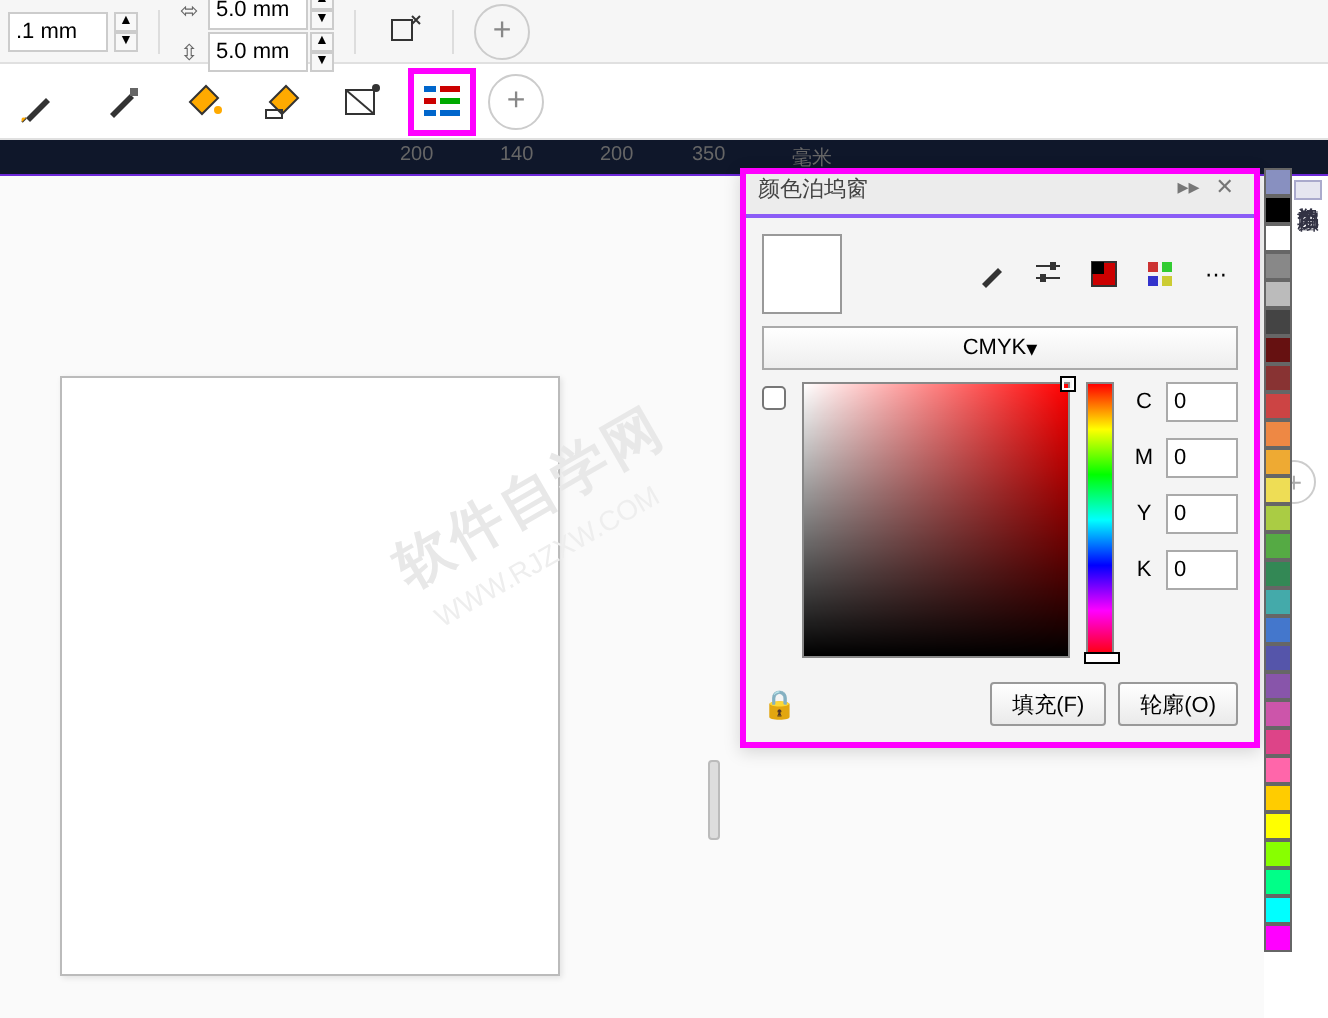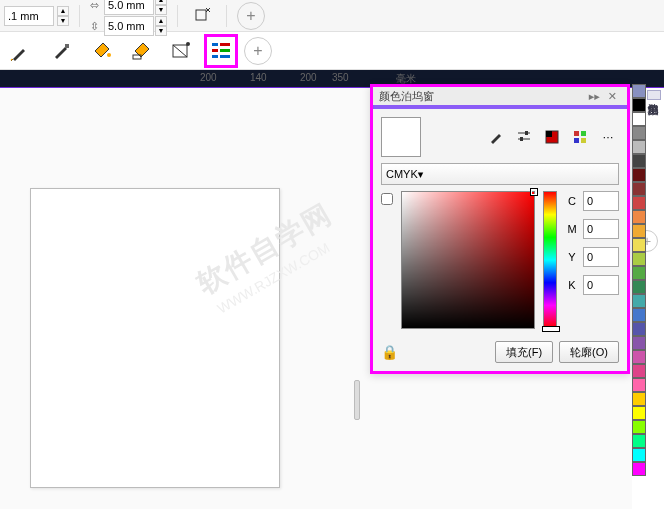--- a/index.html
+++ b/index.html
@@ -14,28 +14,28 @@
 .spin{display:inline-flex;flex-direction:column;margin-left:-1px}
 .spin div{width:12px;height:10px;border:1px solid #ccc;background:#f8f8f8;font-size:7px;text-align:center;line-height:8px;cursor:pointer}
 .dim-box{display:flex;flex-direction:column;gap:1px}
 .dim-row{display:flex;align-items:center;gap:2px}
 .dim-row .lbl{color:#666;width:12px}
 .tbtn{width:28px;height:26px;border:1px solid transparent;display:flex;align-items:center;justify-content:center;cursor:pointer}
 .tbtn2{width:34px;height:34px;border:1px solid transparent;display:flex;align-items:center;justify-content:center;cursor:pointer}
 .highlight{border:3px solid #f0f !important;background:#fff}
 .circle-btn{width:28px;height:28px;border:1px solid #ccc;border-radius:50%;display:flex;align-items:center;justify-content:center;color:#888;font-size:16px;cursor:pointer}
 .docker{position:absolute;right:34px;top:84px;width:260px;border:3px solid #f0f;background:#f4f4f4;box-shadow:0 2px 8px rgba(0,0,0,.15)}
-.docker-title{background:#ececec;height:22px;display:flex;align-items:center;padding:0 6px;color:#444;border-bottom:4px solid #8b5cf6}
+.docker-title{background:#ececec;height:22px;display:flex;align-items:flex-start;padding:0 6px;color:#444;border-bottom:2px solid #8b5cf6}
 .docker-title .sp{flex:1}
 .docker-title .cl{cursor:pointer;color:#777;padding:0 4px}
 .docker-body{padding:8px}
 .row1{display:flex;align-items:center;gap:6px;margin-bottom:6px}
 .swatch-lg{width:40px;height:40px;border:1px solid #999;background:#fff}
 .ic-btn{width:22px;height:22px;border:1px solid transparent;display:flex;align-items:center;justify-content:center;cursor:pointer}
-.model-sel{width:100%;height:22px;border:1px solid #aaa;background:linear-gradient(#fff,#eee);padding:0 4px;display:flex;align-items:center;justify-content:flex-start;cursor:pointer;margin-bottom:6px}
+.model-sel{width:100%;height:22px;border:1px solid #aaa;background:linear-gradient(#fff,#eee);padding:0 4px;display:flex;align-items:center;justify-content:center;cursor:pointer;margin-bottom:6px}
 .picker-row{display:flex;gap:8px}
 .sv{width:138px;height:138px;border:1px solid #888;background:linear-gradient(to top,#000,transparent),linear-gradient(to right,#fff,#f00);position:relative}
 .sv-handle{position:absolute;right:-3px;top:-3px;width:6px;height:6px;border:1px solid #fff;box-shadow:0 0 0 1px #000}
 .hue{width:14px;height:138px;border:1px solid #888;background:linear-gradient(to bottom,#f00,#ff0,#0f0,#0ff,#00f,#f0f,#f00);position:relative}
 .hue-h{position:absolute;left:-2px;bottom:-4px;width:18px;height:6px;border:1px solid #000;background:#fff}
 .cmyk{display:flex;flex-direction:column;gap:8px;flex:1}
 .cf{display:flex;align-items:center;gap:4px}
 .cf label{width:14px;text-align:center}
 .cf input{width:36px;height:20px;border:1px solid #aaa;padding:0 3px;text-align:left}
 .ck{width:12px;height:12px;margin-top:2px}
@@ -132,21 +132,21 @@
         <rect x="11" y="16" width="10" height="3" fill="#06c"></rect>
       </svg>
     </div>
   <div class="circle-btn">+</div>
 </div>
 
 <div class="ruler">
   <span class="rt" style="left:200px">200</span>
   <span class="rt" style="left:250px">140</span>
   <span class="rt" style="left:300px">200</span>
-  <span class="rt" style="left:332px">350</span>
+  <span class="rt" style="left:346px">350</span>
   <span class="rt" style="left:396px">毫米</span>
 </div>
 
 <div class="canvas">
   <div class="page"></div>
 </div>
 
 <div class="watermark">软件自学网</div>
 <div class="watermark2">WWW.RJZXW.COM</div>
 <div class="handle"></div>

